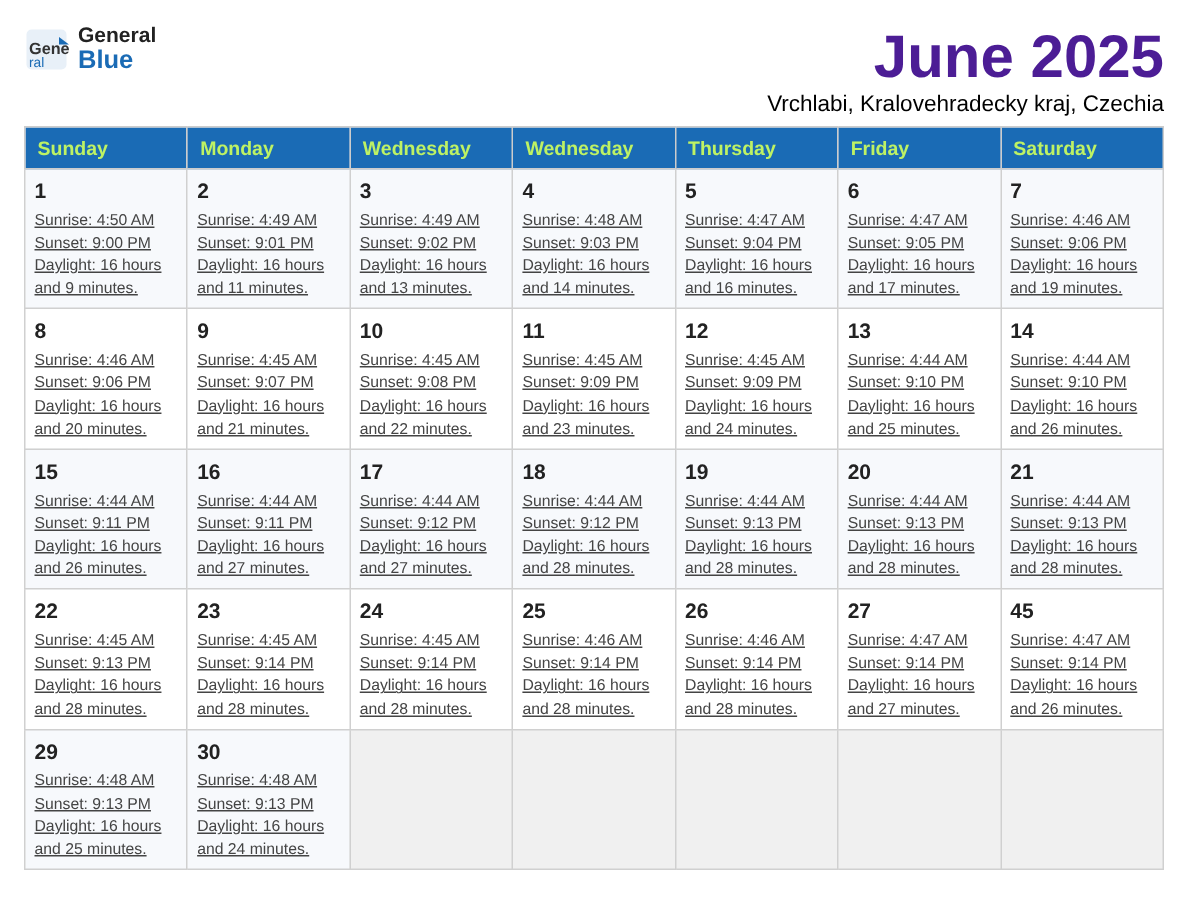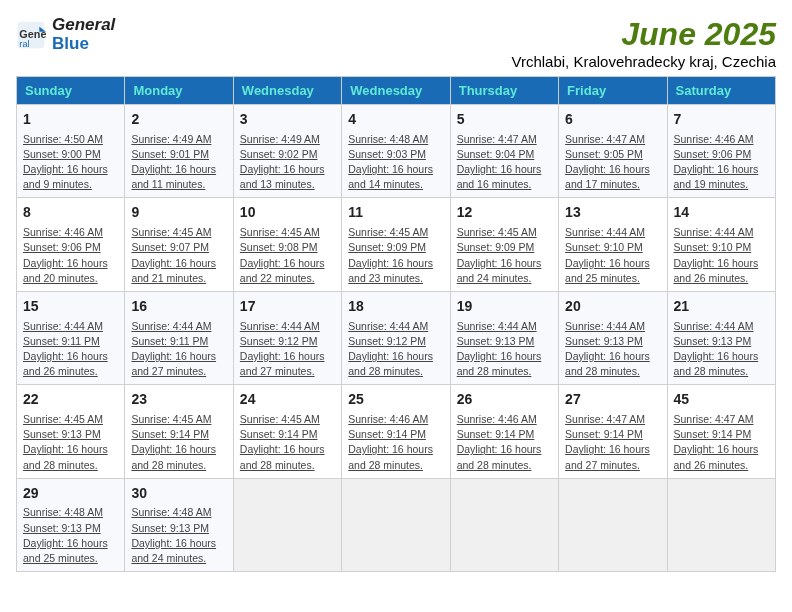--- a/index.html
+++ b/index.html
@@ -23,37 +23,36 @@
     .logo-icon {
       width: 30px;
       height: 30px;
       margin-right: 2px;
       position: relative;
     }
     .title-area {
       text-align: right;
     }
     .main-title {
-      font-size: 32px;
+      font-size: 40px;
       font-weight: bold;
-      color: #4d7c0f;
-      font-style: italic;
+      color: #4c1d95;
     }
     .subtitle {
       font-size: 15px;
       color: #000000;
     }
     .calendar {
       width: 100%;
       border-collapse: collapse;
       font-size: 11px;
     }
     .calendar thead tr th {
       background-color: #1a6bb5;
-      color: #5eead4;
+      color: #bef264;
       padding: 6px 8px;
       text-align: left;
       font-size: 13px;
       font-weight: bold;
       border: 1px solid #ccc;
     }
     .calendar tbody tr td {
       vertical-align: top;
       padding: 5px 6px;
       border: 1px solid #d0d0d0;
@@ -91,21 +90,21 @@
 
 <div class="header-area">
   <div class="logo">
     <svg class="logo-icon" viewBox="0 0 36 36" width="38" height="38">
       <rect x="2" y="2" width="32" height="32" rx="4" fill="#e8f0f8"></rect>
       <text x="4" y="22" font-size="13" font-weight="bold" fill="#333">Gene</text>
       <text x="4" y="32" font-size="11" fill="#1a6bb5">ral</text>
       <polygon points="28,8 36,14 28,14" fill="#1a6bb5"></polygon>
     </svg>
     <div style="margin-left:4px;">
-      <div style="font-size:17px;font-weight:bold;color:#222;line-height:1.1;font-style:italic;">
+      <div style="font-size:14px;font-weight:bold;color:#222;line-height:1.1;">
         <span style="color:#222;">Gene</span><span style="color:#222;">ral</span>
       </div>
       <div style="font-size:17px;font-weight:bold;color:#1a6bb5;line-height:1.1;">Blue</div>
     </div>
   </div>
   <div class="title-area">
     <div class="main-title">June 2025</div>
     <div class="subtitle">Vrchlabi, Kralovehradecky kraj, Czechia</div>
   </div>
 </div>

